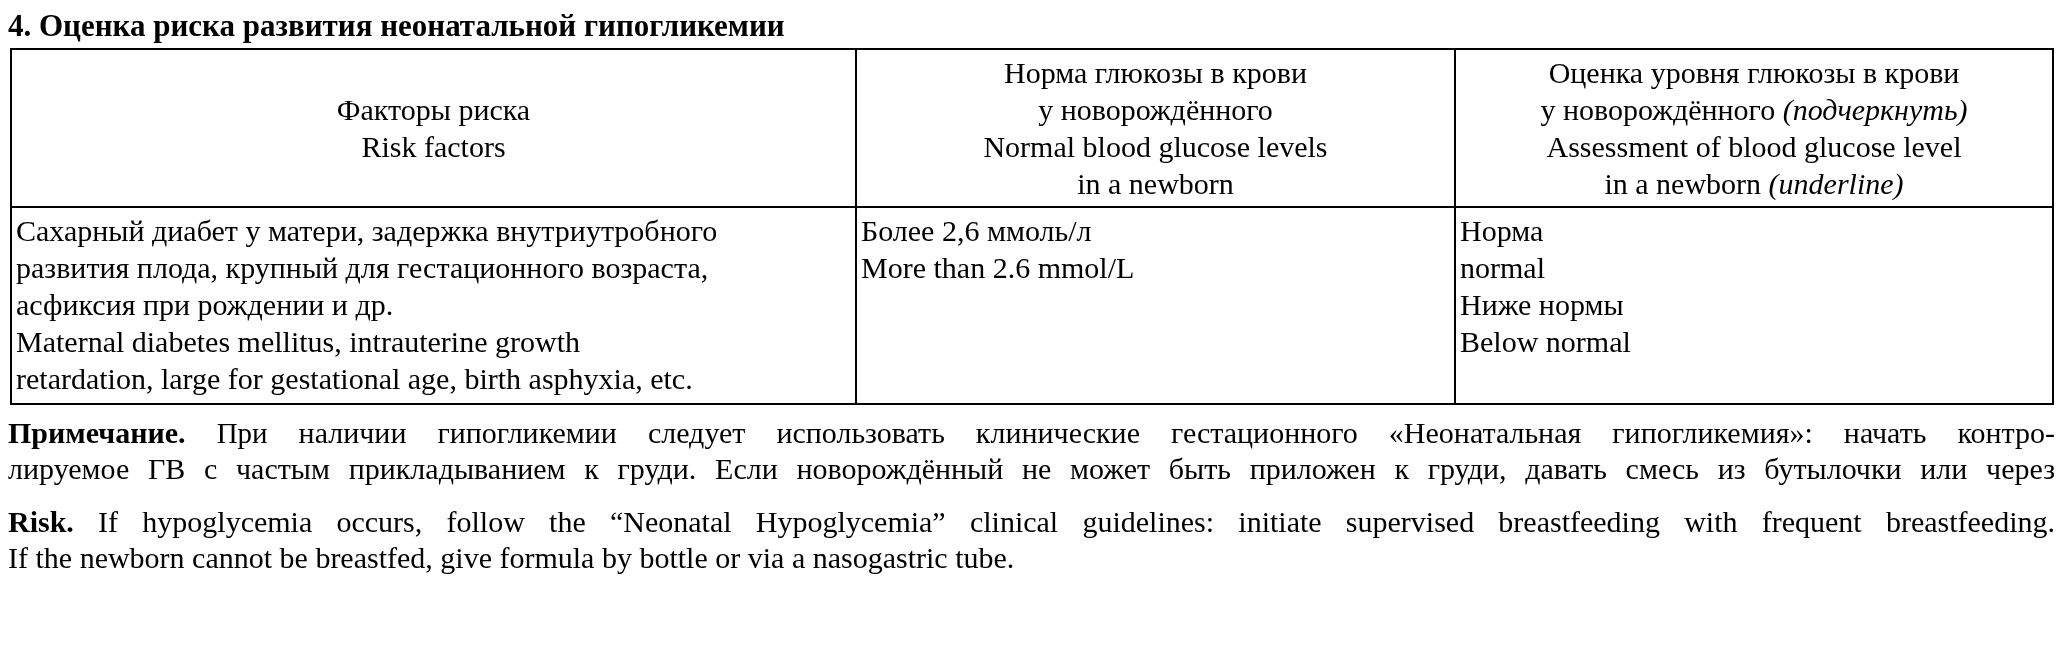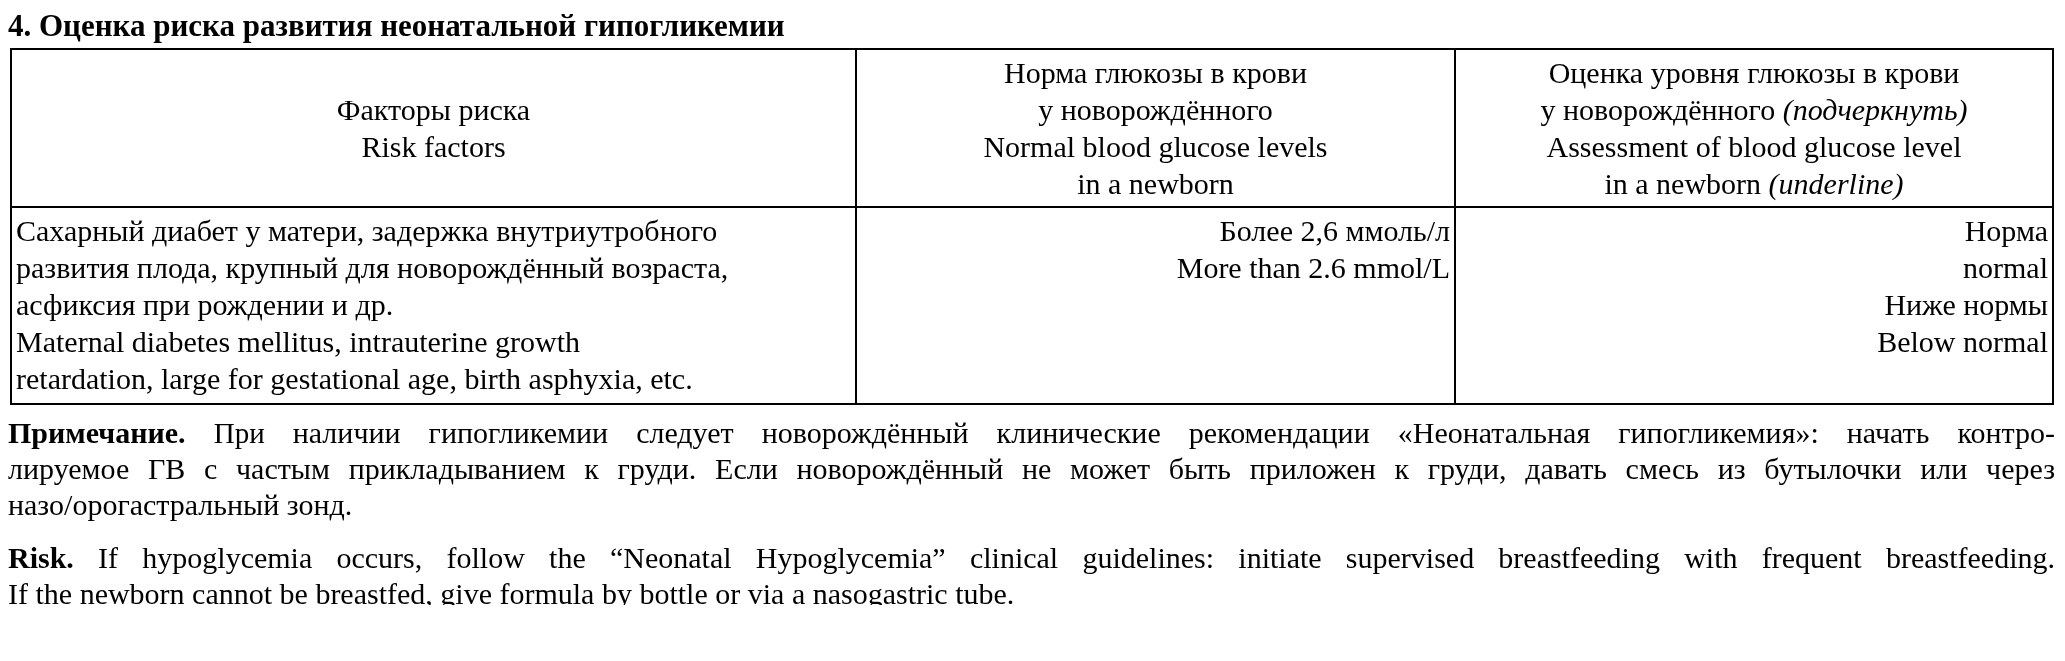--- a/index.html
+++ b/index.html
@@ -39,21 +39,21 @@
   col.c3 { width: 598px; }
   thead th {
     height: 146px;
     font-weight: normal;
     text-align: center;
     vertical-align: middle;
   }
   tbody td {
     height: 197px;
     vertical-align: top;
-    text-align: right;
+    text-align: left;
     padding-top: 3px;
   }
   td.left-cell {
     text-align: left;
     padding-left: 16px;
     padding-right: 10px;
   }
   .pre { white-space: pre-line; }
   .it { font-style: italic; }
   .b { font-weight: bold; margin-top: 7px; }
@@ -95,42 +95,41 @@
           <div>Оценка уровня глюкозы в крови</div>
           <div><span>у новорождённого</span> <span class="it">(подчеркнуть)</span></div>
           <div>Assessment of blood glucose level</div>
           <div><span>in a newborn</span> <span class="it">(underline)</span></div>
         </th>
       </tr>
     </thead>
     <tbody>
       <tr>
         <td class="pre left-cell">Сахарный диабет у матери, задержка внутриутробного
-развития плода, крупный для новорождённый возраста,
+развития плода, крупный для гестационного возраста,
 асфиксия при рождении и др.
 Maternal diabetes mellitus, intrauterine growth
 retardation, large for gestational age, birth asphyxia, etc.</td>
         <td class="pre">Более 2,6 ммоль/л
 More than 2.6 mmol/L</td>
         <td class="pre">Норма
 normal
 Ниже нормы
 Below normal</td>
       </tr>
     </tbody>
   </table>
 
   <div class="note ru">
     <div class="jline">
       <span class="b">Примечание.</span>
       <span class="big">При</span>
-      <span>наличии гипогликемии следует новорождённый клинические рекомендации «Неонатальная гипогликемия»: начать контро-</span>
+      <span>наличии гипогликемии следует использовать клинические гестационного «Неонатальная гипогликемия»: начать контро-</span>
     </div>
     <div class="jline">лируемое ГВ с частым прикладыванием к груди. Если новорождённый не может быть приложен к груди, давать смесь из бутылочки или через</div>
-    <div>назо/орогастральный зонд.</div>
   </div>
 
   <div class="note en">
     <div class="jline">
       <span class="b">Risk.</span>
       <span>If hypoglycemia occurs, follow the “Neonatal Hypoglycemia” clinical guidelines: initiate supervised breastfeeding with frequent breastfeeding.</span>
     </div>
     <div>If the newborn cannot be breastfed, give formula by bottle or via a nasogastric tube.</div>
   </div>
 

